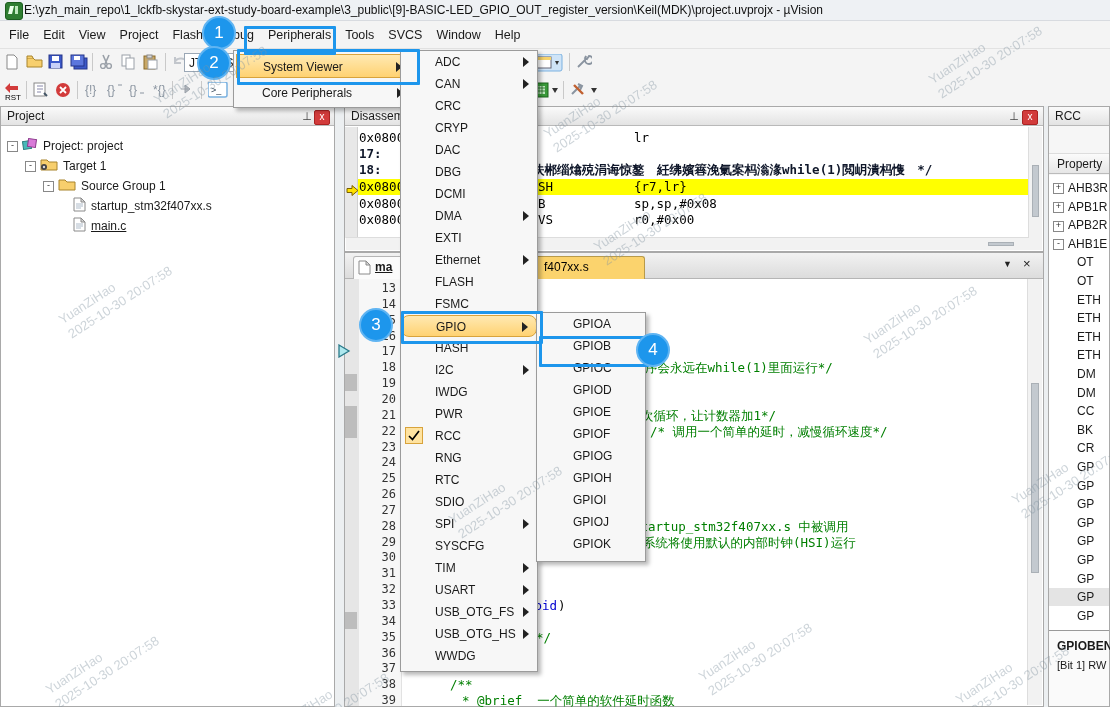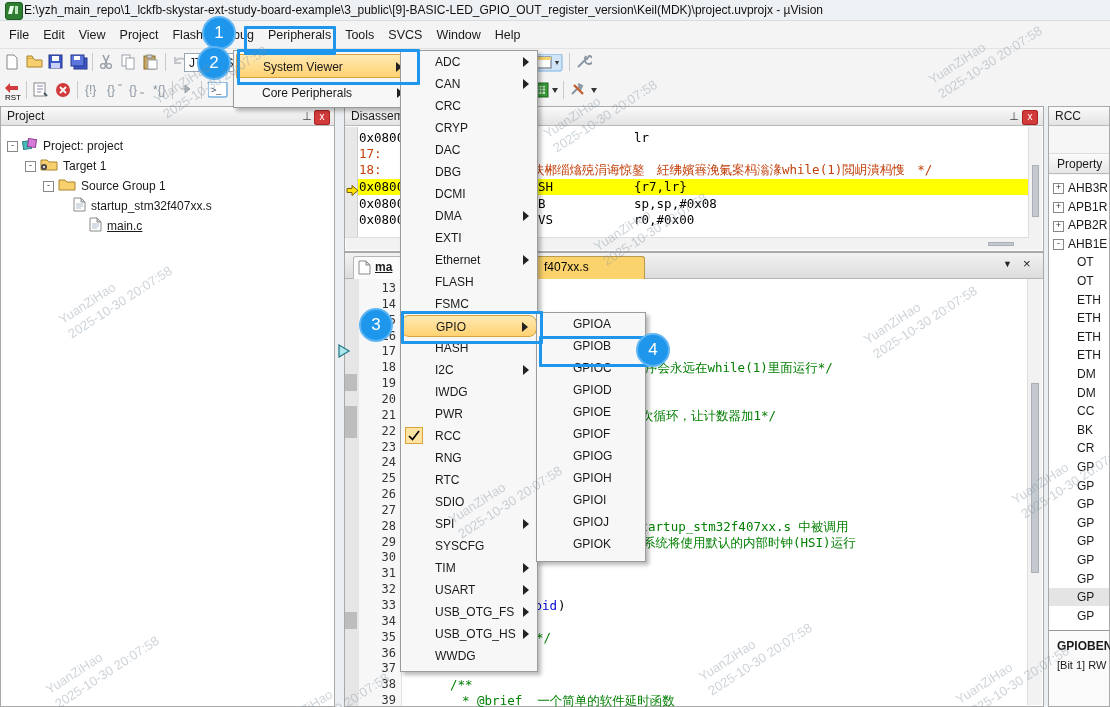--- a/index.html
+++ b/index.html
@@ -37,21 +37,21 @@
   .menu{position:absolute;background:#f7f7f7;border:1px solid #9b9b9b;box-shadow:3px 3px 4px rgba(0,0,0,.28);z-index:40;}
   .mitem{position:relative;height:22px;line-height:22px;padding-left:34px;font-size:12px;white-space:nowrap;}
   .mhl{background:linear-gradient(#ffe9b2,#ffd272);border:1px solid #d8a33c;box-sizing:border-box;}
   .marrow{position:absolute;right:8px;top:6px;width:0;height:0;border-top:5px solid transparent;border-bottom:5px solid transparent;border-left:6px solid #222;}
   .mcheck{position:absolute;left:4px;top:2px;width:18px;height:17px;background:#ffe3a0;border:1px solid #d8a33c;box-sizing:border-box;}
   
   .annbox{position:absolute;border:3px solid #1d96ec;z-index:60;border-radius:1px;}
   .badge{position:absolute;width:34px;height:34px;border-radius:50%;background:#1d96ec;color:#fff;
          font-size:17px;display:flex;align-items:center;justify-content:center;z-index:70;border:2px solid #5fb4f2;box-sizing:border-box;}
   
-  .g{color:#007f00;} .k{color:#0000d0;} .p{color:#000;} .r{color:#c2410c;}
+  .g{color:#007f00;} .k{color:#0000d0;} .p{color:#000;} .r{color:#0f172a;font-weight:bold;}
   .frag{position:absolute;white-space:pre;font-size:12.5px;}
   .lineno{position:absolute;width:40px;text-align:right;color:#333;font-size:12px;}
   .changebar{position:absolute;left:345px;width:12px;background:#bdbdbd;}
   
   .wm{position:absolute;transform:rotate(-33deg);color:rgba(130,148,160,.40);font-size:13px;z-index:90;pointer-events:none;white-space:nowrap;line-height:17px;}
   .scroll{position:absolute;background:#f2f2f2;}
   .thumb{position:absolute;background:#c3c9cf;border:1px solid #aab0b6;box-sizing:border-box;}
 </style>
 </head>
 <body>
@@ -233,21 +233,21 @@
               <circle cx="4" cy="10" r="1.2" fill="#ddd"></circle>
             </svg></span><span>Target 1</span></div>
         <div class="trow nowrap" style="left: 42px; top: 50px;"><span class="expander">-</span><span style="display: inline-block; vertical-align: middle; margin-right: 5px;"><svg width="18" height="14">
               <path d="M1 3h6l2 2h8v8H1z" fill="#f7cf6d" stroke="#a8842c"></path>
             </svg></span><span>Source Group 1</span></div>
         <div class="trow nowrap" style="left: 72px; top: 70px;"><span style="display: inline-block; vertical-align: middle; margin-right: 5px;"><svg width="13" height="15">
               <path d="M1 1h7l4 4v9H1z" fill="#fff" stroke="#8a8a8a"></path>
               <path d="M8 1l4 4h-4z" fill="#d8d8d8" stroke="#8a8a8a"></path>
               <path d="M3 7h7M3 9h7M3 11h5" stroke="#9ab" stroke-width=".8"></path>
             </svg></span><span>startup_stm32f407xx.s</span></div>
-        <div class="trow nowrap" style="left: 88px; top: 90px; text-decoration: underline;"><span style="display: inline-block; vertical-align: middle; margin-right: 5px;"><svg width="13" height="15">
+        <div class="trow nowrap" style="left: 72px; top: 90px; text-decoration: underline;"><span style="display: inline-block; vertical-align: middle; margin-right: 5px;"><svg width="13" height="15">
               <path d="M1 1h7l4 4v9H1z" fill="#fff" stroke="#8a8a8a"></path>
               <path d="M8 1l4 4h-4z" fill="#d8d8d8" stroke="#8a8a8a"></path>
               <path d="M3 7h7M3 9h7M3 11h5" stroke="#9ab" stroke-width=".8"></path>
             </svg></span><span>main.c</span></div>
       </div>
   </div>
 
   <div class="abs" style="left:335px;top:106px;width:9px;height:601px;background:#eceff1;"></div>
 
   <div class="abs panel" id="disasm-panel" style="left:344px;top:106px;width:700px;height:146px;">
@@ -336,20 +336,21 @@
       <div class="lineno mono nowrap" style="left: 356px; top: 693.1px;">39</div>
       <div class="changebar" style="top: 374.1px; height: 16.85px;"></div>
       <div class="changebar" style="top: 405.8px; height: 16.85px;"></div>
       <div class="changebar" style="top: 421.65px; height: 16.85px;"></div>
       <div class="changebar" style="top: 611.85px; height: 16.85px;"></div>
       <div style="position: absolute; left: 338px; top: 344.4px;"><svg width="13" height="14">
           <path d="M1 1l10 6-10 6z" fill="#aee8ee" stroke="#2a7a8a" stroke-width="1.3"></path>
         </svg></div>
       <span class="frag mono g" style="left: 645px; top: 360.25px;">序会永远在while(1)里面运行*/</span>
       <span class="frag mono g" style="left: 641px; top: 407.8px;">次循环，让计数器加1*/</span>
+      <span class="frag mono g" style="left: 650px; top: 423.65px;">/* 调用一个简单的延时，减慢循环速度*/</span>
       <span class="frag mono g" style="left: 633px; top: 518.75px;">startup_stm32f407xx.s 中被调用</span>
       <span class="frag mono g" style="left: 643px; top: 534.6px;">系统将使用默认的内部时钟(HSI)运行</span>
       <span class="frag mono k" style="left: 527px; top: 598px;">void</span>
       <span class="frag mono p" style="left: 558px; top: 598px;">)</span>
       <span class="frag mono g" style="left: 536px; top: 629.7px;">*/</span>
       <span class="frag mono g" style="left: 450px; top: 677.25px;">/**</span>
       <span class="frag mono g" style="left: 462px; top: 693.1px;">* @brief  一个简单的软件延时函数</span>
     </div>
 
   <div class="abs" style="left:1044px;top:106px;width:4px;height:601px;background:#eceff1;"></div>

